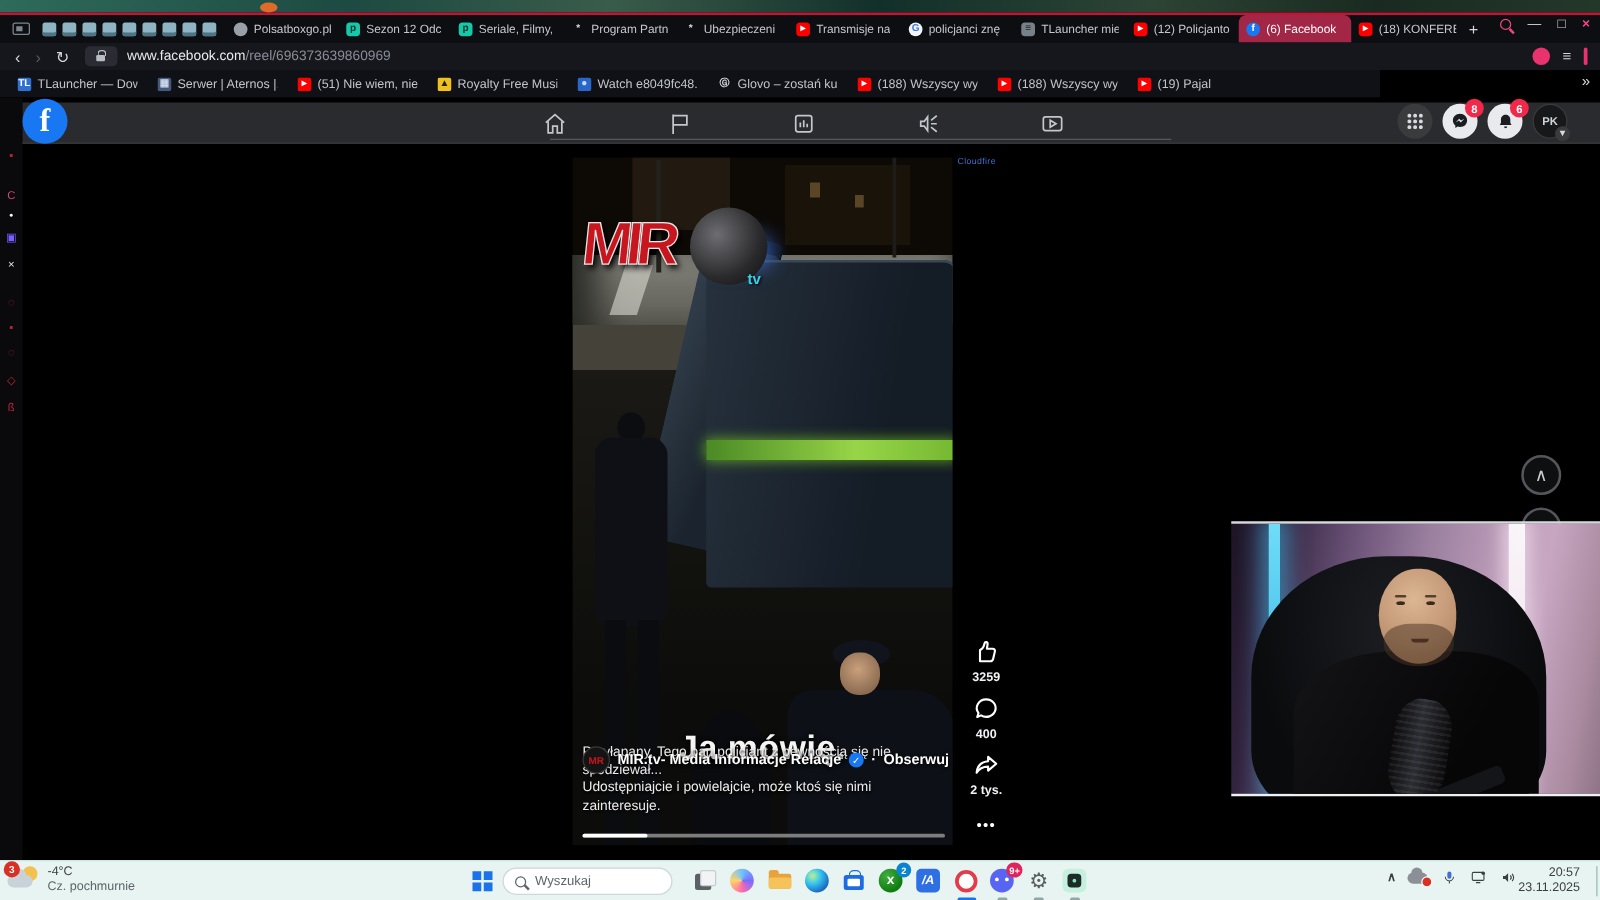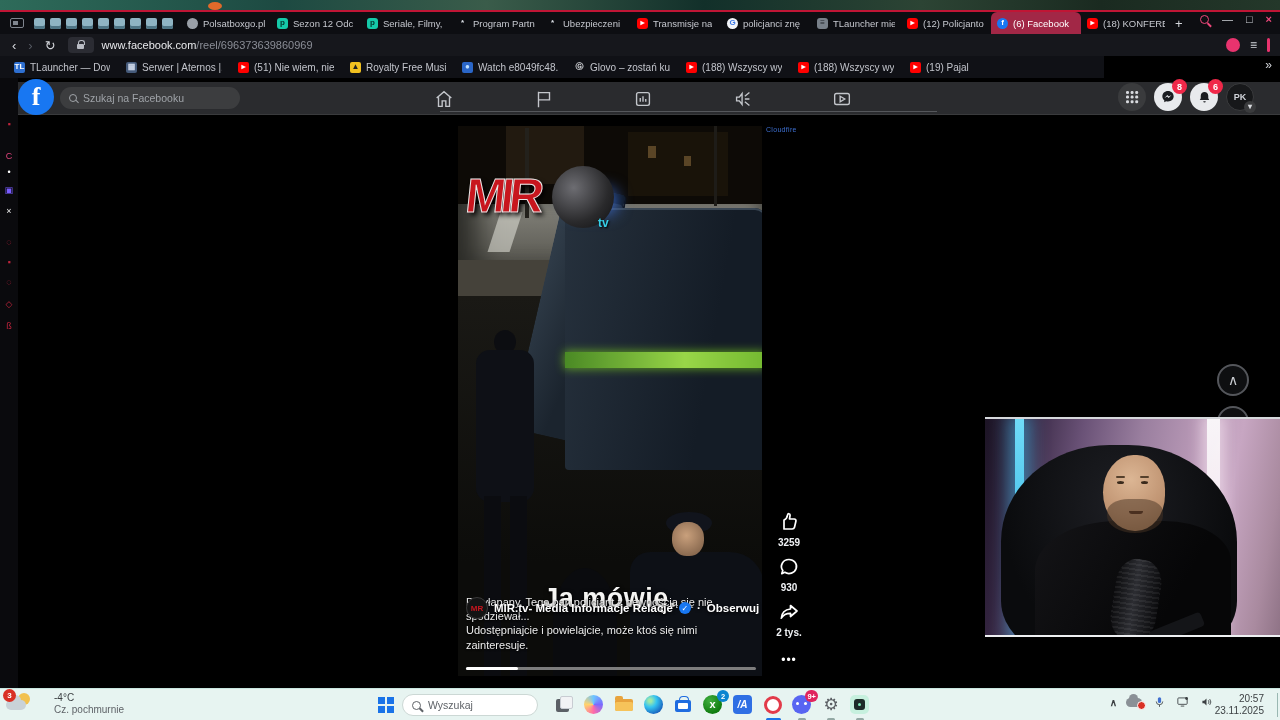--- a/index.html
+++ b/index.html
@@ -193,21 +193,21 @@
 
   
   #taskbar { left:0; top:688px; width:1280px; height:32px; background:#e7f4f1; border-top:1px solid #c9e6e0; z-index:70; }
   #weather { left:6px; top:3px; display:flex; gap:6px; align-items:flex-start; }
   #wicon { width:26px; height:24px; position:relative; }
   #wsun { position:absolute; left:12px; top:1px; width:12px; height:12px; border-radius:50%; background:#f2c14e; }
   #wcloud { position:absolute; left:0; top:8px; width:20px; height:10px; border-radius:8px; background:#c9d2d8; }
   #wcloud::before { content:""; position:absolute; left:4px; top:-5px; width:11px; height:11px; border-radius:50%; background:#c9d2d8; }
   #wbadge { position:absolute; left:-3px; top:-3px; width:13px; height:13px; border-radius:50%; background:#d93025;
     color:#fff; font-size:8px; font-weight:bold; text-align:center; line-height:13px; }
-  #wtxt { font-size:10px; color:#3c4043; line-height:1.18;margin-left:16px; }
+  #wtxt { font-size:10px; color:#3c4043; line-height:1.18; }
   #wtxt .dim { color:#5f6368; }
   #startbtn { left:378px; top:8px; width:16px; height:16px; }
   #startbtn i { position:absolute; width:7px; height:7px; background:#1a73e8; }
   #startbtn i:nth-child(2){ left:9px; } #startbtn i:nth-child(3){ top:9px; } #startbtn i:nth-child(4){ left:9px; top:9px; }
   #tsearch { left:402px; top:5px; width:136px; height:22px; background:#fff; border:1px solid #ccd8d5; border-radius:13px;
     display:flex; align-items:center; gap:7px; padding-left:9px; }
   .tmag { width:9px; height:9px; border:1.6px solid #5f6368; border-radius:50%; position:relative; }
   .tmag::after { content:""; position:absolute; width:5px; height:1.6px; background:#5f6368; right:-4px; bottom:-2px; transform:rotate(45deg); }
   #tsearch span { font-size:10.5px; color:#5f6368; }
   .tico { position:absolute; top:5px; width:22px; height:22px; }
@@ -423,24 +423,20 @@
 
         <span style="color: rgb(192, 36, 60); top: 200px;">◌</span>
 
         <span style="color: rgb(192, 36, 60); top: 222px;">◇</span>
 
         <span style="color: rgb(192, 36, 60); top: 244px;">ß</span>
       </div>
 
     <div id="fbheader" class="abs">
       <div id="fblogo" class="abs">f</div>
-      <div id="fbsearch" class="abs">
-        <span class="fbmag"></span>
-        <span>Szukaj na Facebooku</span>
-      </div>
       <div id="fbnav" class="abs">
         <svg width="22" height="22" viewBox="0 0 24 24">
             <path d="M4 11 L12 4 L20 11 M6 10 V20 H10 V14 H14 V20 H18 V10"></path>
           </svg>
         <svg width="22" height="22" viewBox="0 0 24 24">
             <path d="M6 4 V21 M6 5 H18 V13 H6"></path>
           </svg>
         <svg width="22" height="22" viewBox="0 0 24 24">
             <rect x="5" y="5" width="14" height="14" rx="2"></rect>
             <path d="M9 15 V11 M12 15 V9 M15 15 V12"></path>
@@ -531,21 +527,21 @@
     <span id="cornerwm" class="abs">Cloudfire</span>
 
     <div id="rail" class="abs">
       <svg width="24" height="24" viewBox="0 0 24 24">
           <path d="M7 10 V19 M7 10 C9 9.2 10.2 7.2 10.6 4.8 C10.9 3.2 13.2 3.4 13.1 5.2 L12.5 9 H17.2 C18.6 9 19.2 10 18.9 11.2 L17.5 17.2 C17.2 18.4 16.4 19 15.2 19 H7"></path>
         </svg>
       <span class="railtxt">3259</span>
       <svg width="24" height="24" viewBox="0 0 24 24">
           <path d="M12 4.5 A7.5 7 0 1 1 7.8 17.3 L4.8 18.6 L5.8 15.5 A7.5 7 0 0 1 12 4.5 Z"></path>
         </svg>
-      <span class="railtxt">930</span>
+      <span class="railtxt">400</span>
       <svg width="24" height="24" viewBox="0 0 24 24">
           <path d="M13.5 5.5 L20 11 L13.5 16.5 V13.3 C8.8 13.3 6 15.2 4.3 18.2 C4.7 12.8 7.7 9.6 13.5 9 Z"></path>
         </svg>
       <span class="railtxt">2 tys.</span>
       <span class="raildots">•••</span>
     </div>
 
     <div id="sb1" class="scrollbtn abs">∧</div>
     <div id="sb2" class="scrollbtn abs"></div>
   </div>

